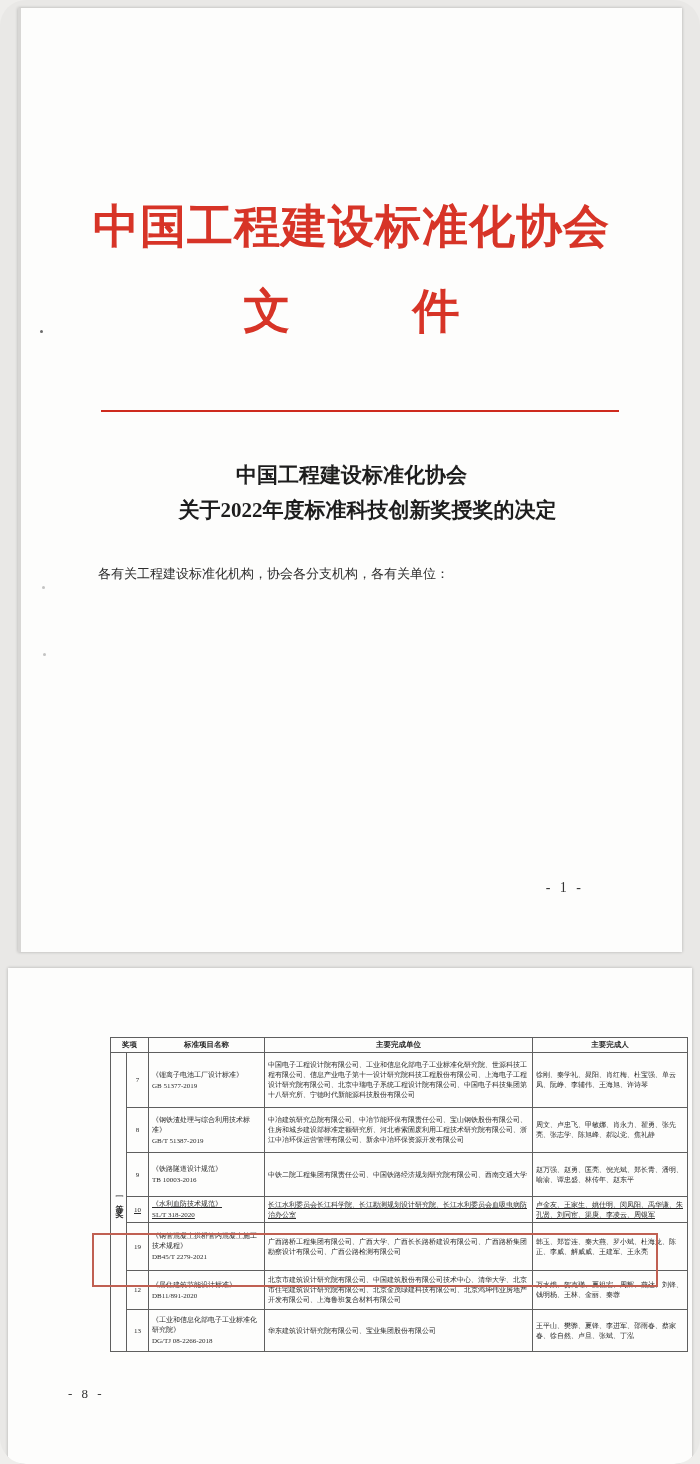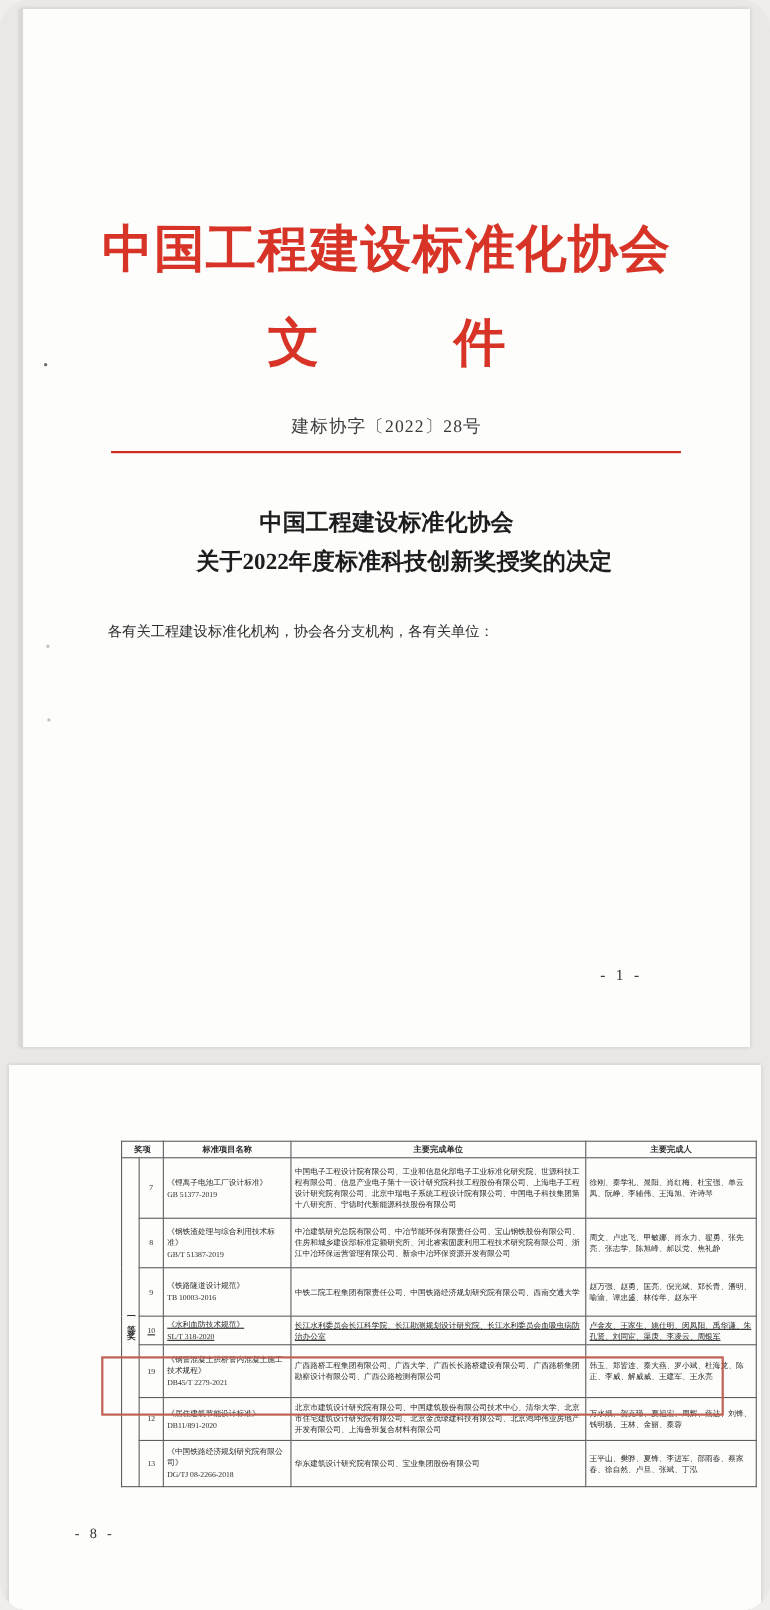--- a/index.html
+++ b/index.html
@@ -60,21 +60,20 @@
 <div class="canvas">
 
   <div class="page page-1">
     <div class="org-title">中国工程建设标准化协会</div>
 
     <div class="doc-type">
       <span>文</span>
       <span>件</span>
     </div>
 
-    <div class="doc-number">建标协字〔2022〕28号</div>
     <div class="red-rule"></div>
 
     <div class="decision-heading">
       <div class="line1">中国工程建设标准化协会</div>
       <div class="line2">关于2022年度标准科技创新奖授奖的决定</div>
     </div>
 
     <div class="body-text">
       <p class="salutation">各有关工程建设标准化机构，协会各分支机构，各有关单位：</p>
     </div>
@@ -162,21 +161,21 @@
           <span class="std-name">《居住建筑节能设计标准》</span>
           <span class="std-code">DB11/891-2020</span>
         </td>
         <td class="cell-units">北京市建筑设计研究院有限公司、中国建筑股份有限公司技术中心、清华大学、北京市住宅建筑设计研究院有限公司、北京金茂绿建科技有限公司、北京鸿坤伟业房地产开发有限公司、上海鲁班复合材料有限公司</td>
         <td class="cell-persons">万水娥、贺克瑾、夏祖宏、周辉、燕达、刘锋、钱明杨、王林、金丽、秦蓉</td>
       </tr>
 
       <tr class="r13">
         <td class="cell-no">13</td>
         <td class="cell-name">
-          <span class="std-name">《中国铁路经济规划研究院有限公司》</span>
+          <span class="std-name">《工业和信息化部电子工业标准化研究院》</span>
           <span class="std-code">DG/TJ 08-2266-2018</span>
         </td>
         <td class="cell-units">华东建筑设计研究院有限公司、宝业集团股份有限公司</td>
         <td class="cell-persons">王平山、樊骅、夏锋、李进军、邵雨春、蔡家春、徐自然、卢旦、张斌、丁泓</td>
       </tr>
     </tbody>
       </table>
 
     <div class="highlight-box"></div>
     <div class="pageno-8">- 8 -</div>

